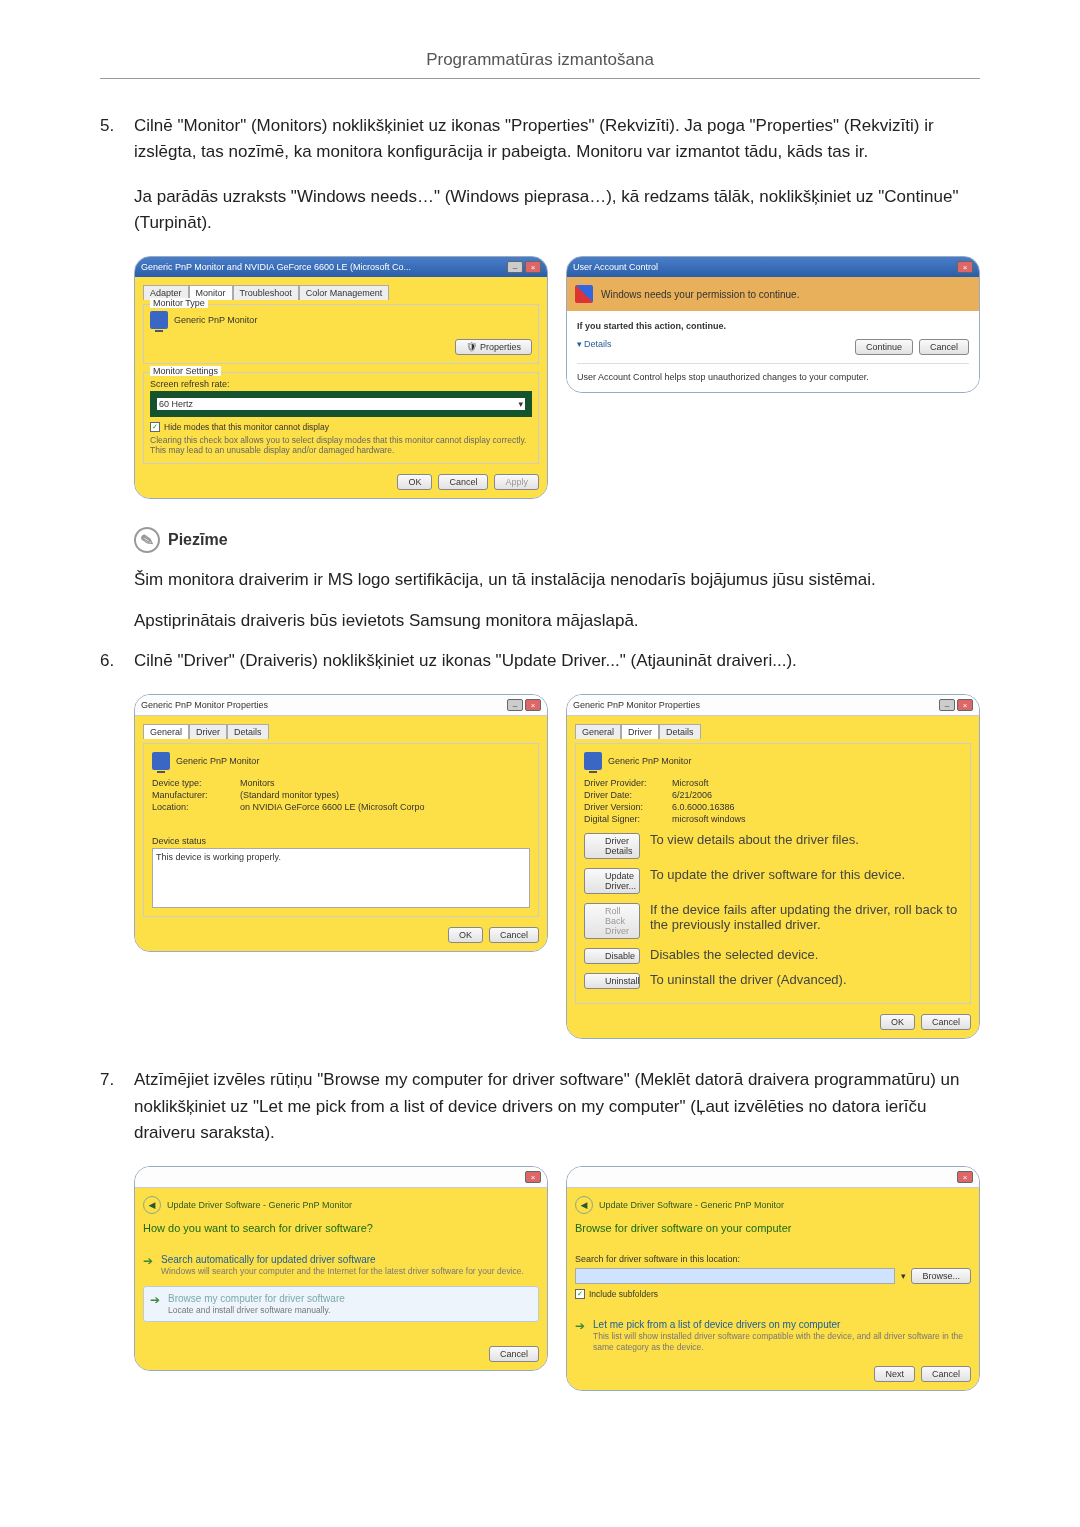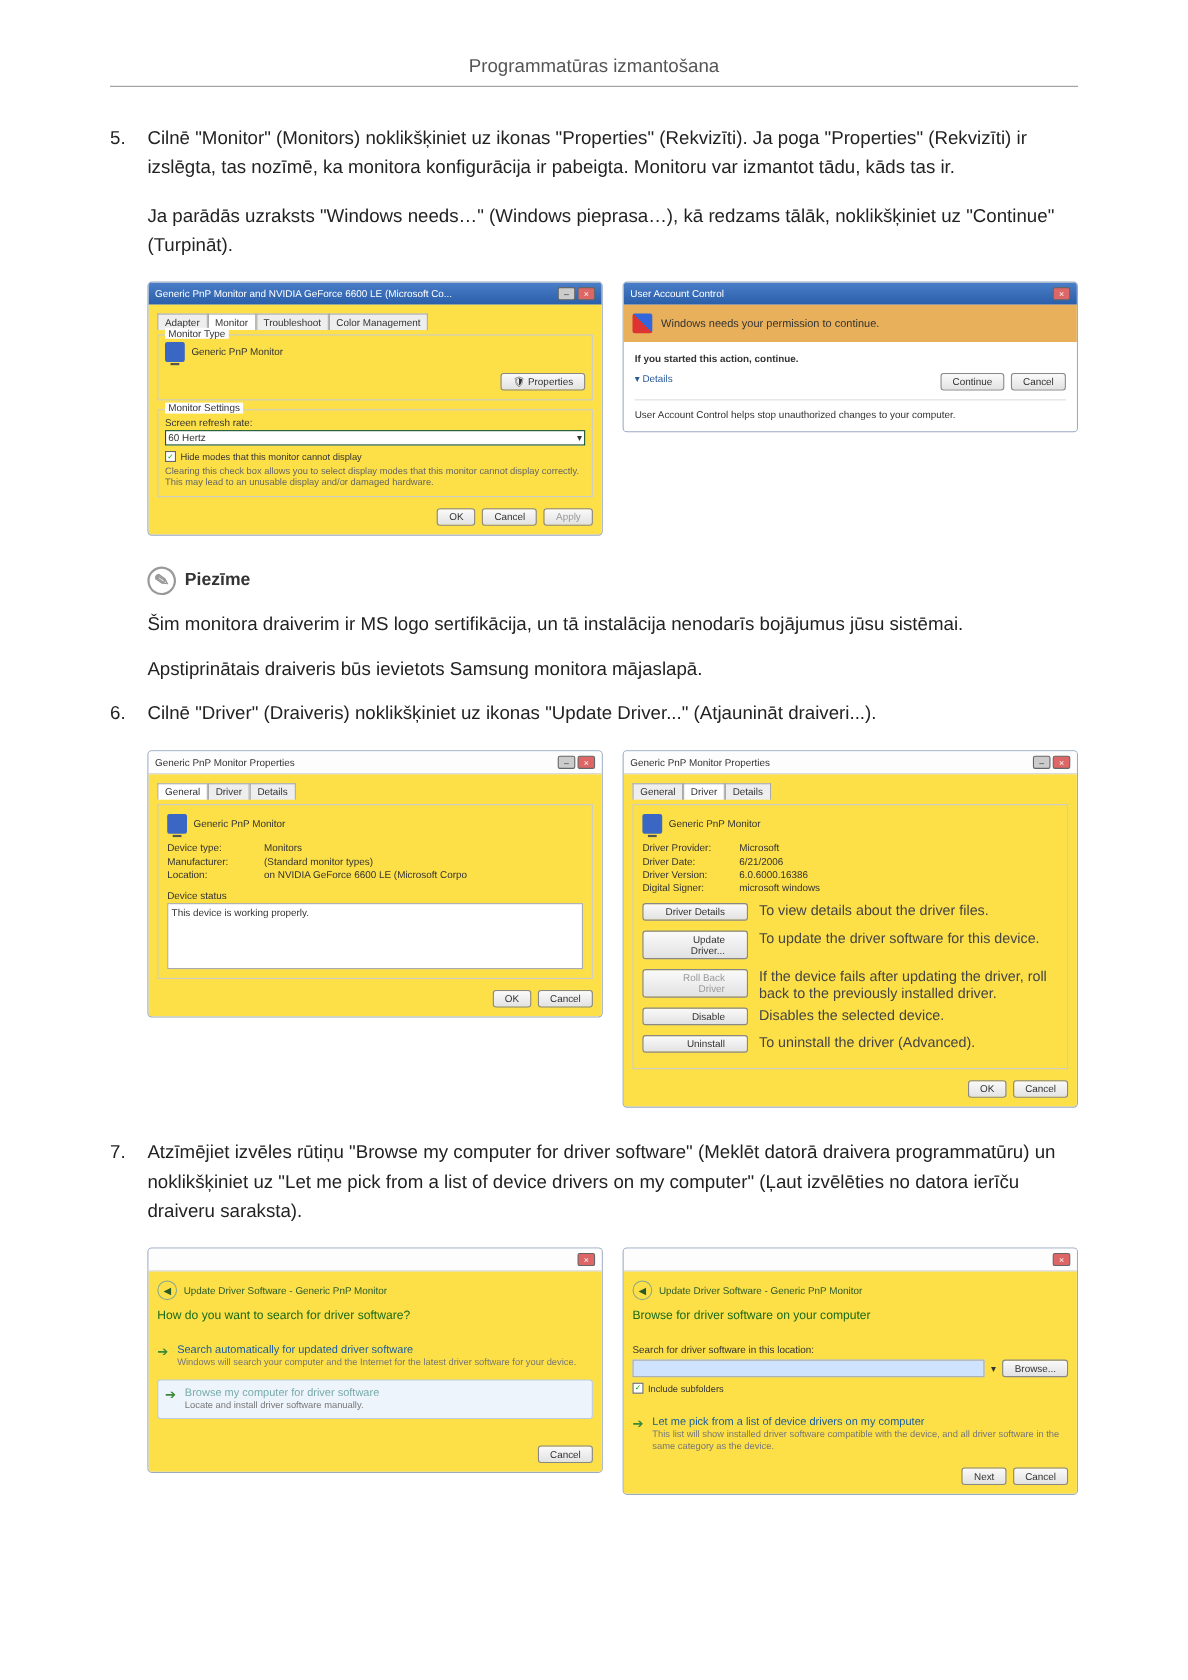--- a/index.html
+++ b/index.html
@@ -5,52 +5,52 @@
 *{box-sizing:border-box;margin:0;padding:0}
 body{font-family:Arial,Helvetica,sans-serif;background:#fff;width:1080px;margin:0 auto;color:#222}
 .page{padding:50px 100px 80px 100px}
 .page-header{text-align:center;font-size:17px;color:#555;padding-bottom:8px;border-bottom:1px solid #999;margin-bottom:34px}
 .step{display:flex;margin-bottom:18px;font-size:17px;line-height:1.55;color:#222}
 .step-num{width:34px;flex:0 0 34px}
 .step-body{flex:1}
 .para{margin-top:18px;font-size:17px;line-height:1.55}
 .figrow{display:flex;gap:18px;margin:20px 0 28px 34px}
 .figcol{flex:1}
-.win{border:1px solid #9aaac2;background:#f5f8fc;border-radius:4px;font-size:9px;color:#333;overflow:hidden}
+.win{border:1px solid #9aaac2;background:#f5f8fc;border-radius:16px;font-size:9px;color:#333;overflow:hidden}
 .win-title{background:linear-gradient(#4a7ec9,#2a5ea9);color:#fff;padding:4px 6px;display:flex;justify-content:space-between;align-items:center;font-size:9px}
 .win-close{display:flex;gap:2px}
 .wc-btn{width:16px;height:12px;border:1px solid #666;background:#d66;border-radius:2px;display:flex;align-items:center;justify-content:center;font-size:8px;color:#fff}
 .wc-min{background:#ccc;color:#333}
 .win-body{padding:8px;background:#fde047}
 .tabs{display:flex;gap:0;margin-bottom:4px;font-size:9px}
 .tab{padding:2px 6px;border:1px solid #aaa;border-bottom:none;background:#eee}
 .tab.active{background:#fff}
 .group{border:1px solid #ccc;padding:6px 6px 8px 6px;margin-bottom:8px;position:relative}
 .group-lab{position:absolute;top:-7px;left:6px;background:#fdfdfd;padding:0 3px;font-size:9px;color:#333}
 .monrow{display:flex;align-items:center;gap:6px}
 .mon-ico{width:18px;height:18px;background:#3a66c4;border-radius:2px;position:relative}
 .mon-ico:after{content:"";position:absolute;width:8px;height:2px;background:#555;bottom:-3px;left:5px}
-.sel{width:100%;border:1px solid #14532d;background:#fff;padding:1px 2px;margin-top:2px;font-size:9px}
+.sel{width:100%;border:7px solid #14532d;background:#fff;padding:1px 2px;margin-top:2px;font-size:9px}
 .cb{display:flex;gap:4px;margin-top:4px;font-size:8.5px;align-items:center}
 .chk{width:10px;height:10px;border:1px solid #666;background:#fff;flex:0 0 10px;margin-top:1px;display:flex;align-items:center;justify-content:center;font-size:7px;color:#0a0}
 .btnrow{display:flex;justify-content:flex-end;gap:6px;margin-top:10px}
 .wbtn{border:1px solid #888;background:linear-gradient(#fafafa,#e2e2e2);padding:2px 10px;border-radius:3px;font-size:9px;color:#333}
 .wbtn.dis{color:#999}
 .uac-bar{background:#e8b05a;padding:8px;font-size:10px;color:#333;display:flex;gap:8px;align-items:center}
 .shield{width:18px;height:18px;border-radius:2px;background:linear-gradient(45deg,#d33 50%,#36d 50%);display:inline-block}
 .uac-body{padding:10px;background:#fff;font-size:9px}
 .uac-item{display:flex;gap:10px;align-items:flex-start;margin:6px 0}
 .uac-btns{display:flex;justify-content:flex-start;gap:6px;margin:8px 0}
 .uac-foot{font-size:9px;color:#333;padding-top:8px;border-top:1px solid #ddd}
 .note-head{display:flex;align-items:center;gap:8px;margin:26px 0 14px 34px;font-size:16px;font-weight:bold;color:#333}
 .note-ico{width:26px;height:26px;border:2px solid #999;border-radius:50%;display:flex;align-items:center;justify-content:center;color:#999;font-weight:bold;transform:rotate(-10deg)}
 .note-body{margin-left:34px;font-size:17px;line-height:1.55;margin-bottom:14px}
 .kv{display:flex;gap:8px;font-size:9px;margin:2px 0}
 .kv .k{width:80px;color:#333}
-.sbtn{border:1px solid #888;background:linear-gradient(#fafafa,#e2e2e2);padding:2px 20px;border-radius:3px;font-size:9px;width:96px;text-align:right;margin:3px 0}
+.sbtn{border:1px solid #888;background:linear-gradient(#fafafa,#e2e2e2);padding:2px 20px;border-radius:3px;font-size:9px;width:56px;text-align:center;margin:3px 0}
 .sbtn.dis{color:#999}
 .sbtn-row{display:flex;gap:10px;align-items:flex-start;margin:3px 0}
 .sbtn-row .desc{flex:1;font-size:13px;color:#444;padding-top:2px}
 .wiz-opt{display:flex;gap:8px;margin:10px 0;align-items:flex-start}
 .arrow{color:#3a8a3a;font-size:12px;line-height:1;margin-top:1px}
 .wiz-opt .ot{font-size:10px}
 .wiz-opt .ot .t1{color:#1a5c9c}
 .wiz-opt .ot .t2{color:#777;font-size:8.5px}
 .wiz-head{font-size:11px;color:#1a6a1a;margin-bottom:20px}
 .path-box{border:1px solid #aaa;background:#fff;padding:1px 4px;font-size:9px;flex:1;height:16px}
@@ -183,21 +183,21 @@
                 <span>Monitors</span>
               </div>
             <div class="kv">
                 <span class="k">Manufacturer:</span>
                 <span>(Standard monitor types)</span>
               </div>
             <div class="kv">
                 <span class="k">Location:</span>
                 <span>on NVIDIA GeForce 6600 LE (Microsoft Corpo</span>
               </div>
-            <div style="margin-top:9px">Device status</div>
+            <div style="margin-top:24px">Device status</div>
             <div style="border:1px solid #aaa;background:#fff;height:60px;padding:3px;margin-top:2px;font-size:9px">This device is working properly.</div>
           </div>
           <div class="btnrow">
             <span class="wbtn">OK</span>
             <span class="wbtn">Cancel</span>
           </div>
         </div>
       </div>
     </div>
 

